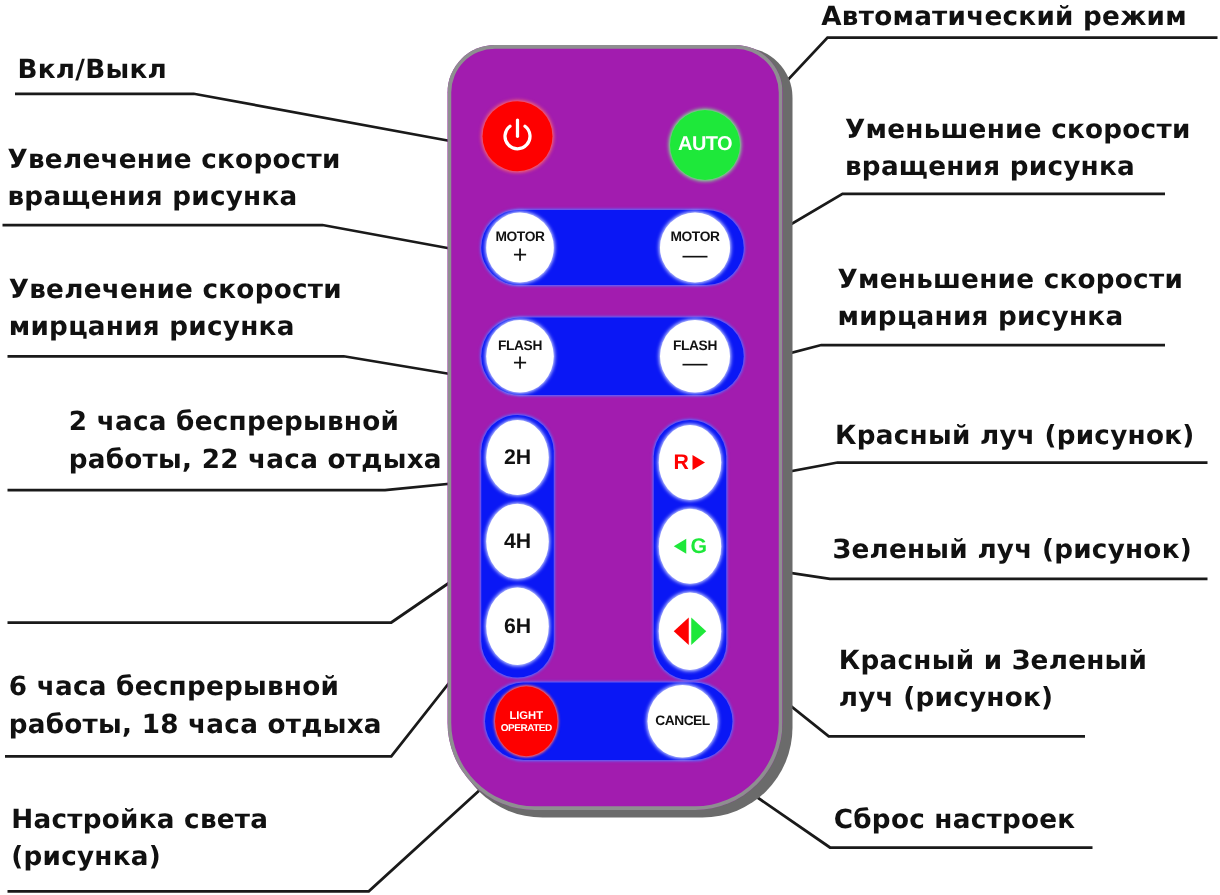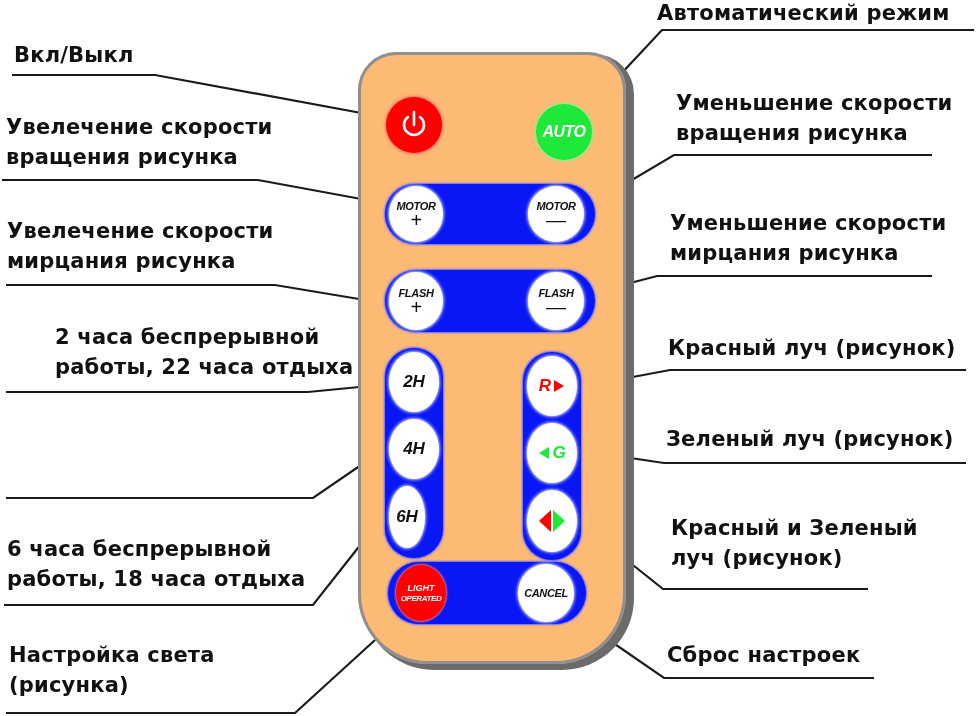--- a/index.html
+++ b/index.html
@@ -1,23 +1,23 @@
 <!DOCTYPE html>
 <html><head>
 <meta charset="utf-8">
 <style>
   html, body { margin:0; padding:0; background:#ffffff; }
   body { width:976px; height:716px; position:relative; overflow:hidden;
          font-family:"DejaVu Sans", sans-serif; }
   .lbl { position:absolute; font-weight:bold; font-size:21px; color:#111;
          line-height:30px; white-space:nowrap; letter-spacing:0.2px; }
   svg.lines { position:absolute; left:0; top:0; }
-  .remote { position:absolute; left:358px; top:52px; width:268px; height:612px;
-            background:#fdba74; border-radius:38px 38px 70px 70px;
-            box-shadow: 6px 4px 0 2px #6b6b6b, inset 0 0 0 3px #8e8f90; font-style: italic; }
+  .remote { position:absolute; left:358px; top:36px; width:268px; height:612px;
+            background:#a21caf; border-radius:38px 38px 70px 70px;
+            box-shadow: 6px 4px 0 2px #6b6b6b, inset 0 0 0 3px #8e8f90; }
   .btn { position:absolute; border-radius:50%; display:flex; align-items:center;
          justify-content:center; flex-direction:column; font-family:"Liberation Sans", sans-serif;
          font-weight:bold; text-align:center; }
   .pill { position:absolute; background:#0a17f5; border-radius:36px;
           box-shadow:0 0 2px 1px #5c66ff; }
   .w { background:#fff; color:#111; box-shadow:0 0 3px 1px #c9d0ff; }
   .small { font-size:11px; line-height:12px; letter-spacing:-0.3px; }
   .sign { font-size:20px; line-height:16px; font-weight:normal; }
   .hlabel { font-size:17px; }
 </style>
@@ -78,21 +78,21 @@
     <span class="sign">—</span>
   </div>
 
   <div class="pill" style="left:27px;top:296px;width:58px;height:210px;border-radius:30px;"></div>
   <div class="btn w hlabel" style="left:31px;top:300px;width:50px;height:60px;">
     <span>2H</span>
   </div>
   <div class="btn w hlabel" style="left:31px;top:367px;width:50px;height:60px;">
     <span>4H</span>
   </div>
-  <div class="btn w hlabel" style="left:31px;top:434px;width:36px;height:62px;text-align:right;">
+  <div class="btn w hlabel" style="left:31px;top:434px;width:50px;height:62px;text-align:right;">
     <span>6H</span>
   </div>
 
   <div class="pill" style="left:165px;top:300px;width:58px;height:208px;border-radius:30px;"></div>
   <div class="btn w" style="left:169px;top:304px;width:50px;height:60px;flex-direction:row;">
     <span style="color:#fe0000;font-size:17px;">R</span>
     <svg width="12" height="14" viewBox="0 0 12 14" style="margin-left:2px;">
       <polygon points="1,1 11,7 1,13" fill="#fe0000"></polygon>
     </svg>
   </div>

